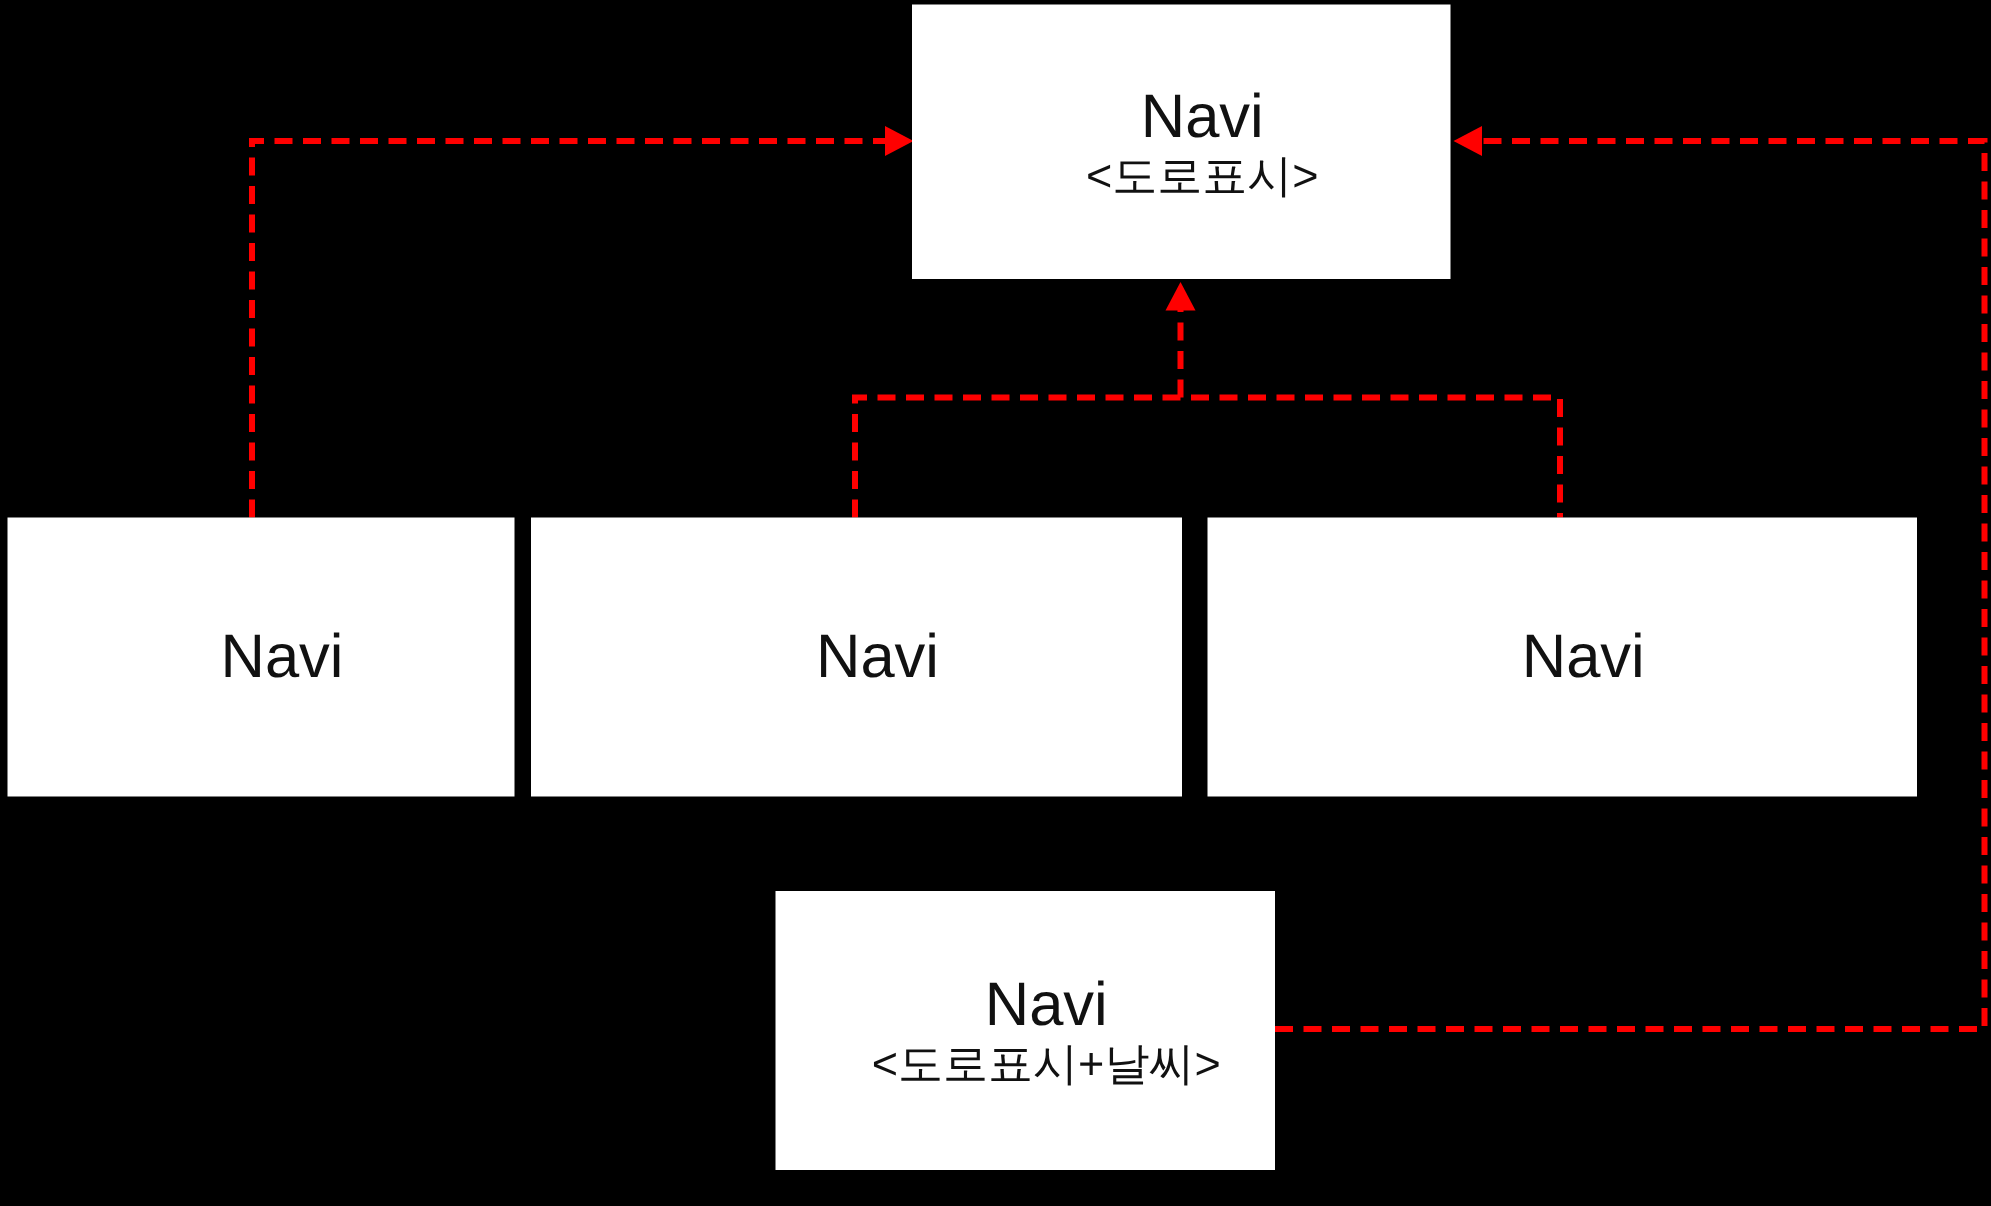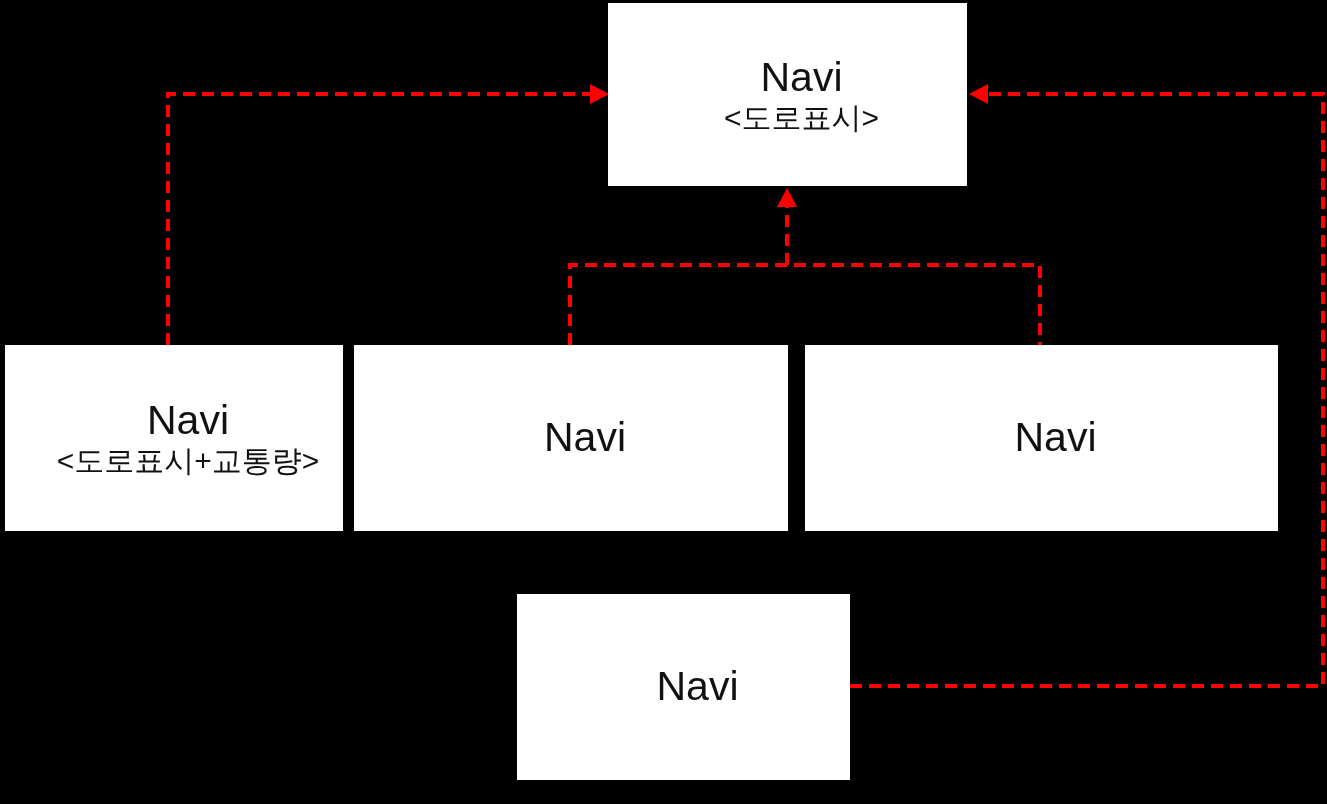--- a/index.html
+++ b/index.html
@@ -63,28 +63,28 @@
     <polygon points="787,188 777,207 797,207" fill="#ff0000"></polygon>
   </svg>
 
   <div class="node node-top">
     <div class="node-title">Navi</div>
     <div class="node-subtitle">&lt;도로표시&gt;</div>
   </div>
 
   <div class="node node-left">
     <div class="node-title">Navi</div>
-    <div class="node-subtitle">&lt;도로표시+교통량&gt;</div>
   </div>
 
   <div class="node node-middle">
     <div class="node-title">Navi</div>
   </div>
 
   <div class="node node-right">
     <div class="node-title">Navi</div>
   </div>
 
   <div class="node node-bottom">
     <div class="node-title">Navi</div>
+    <div class="node-subtitle">&lt;도로표시+날씨&gt;</div>
   </div>
 
 </div>
 
 </body></html>

